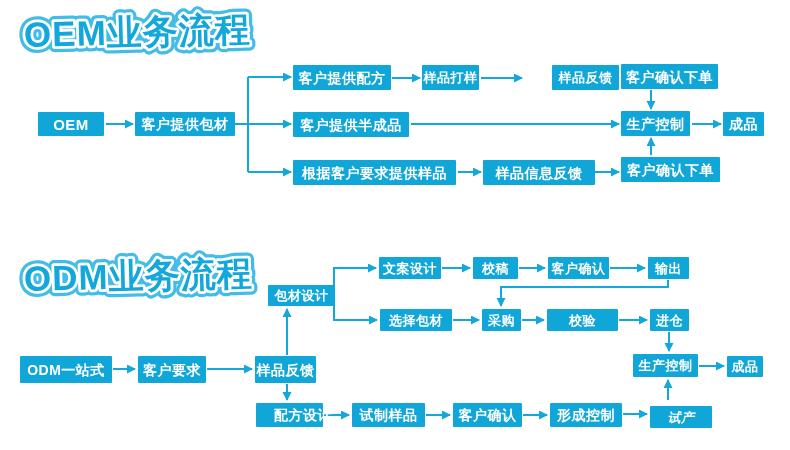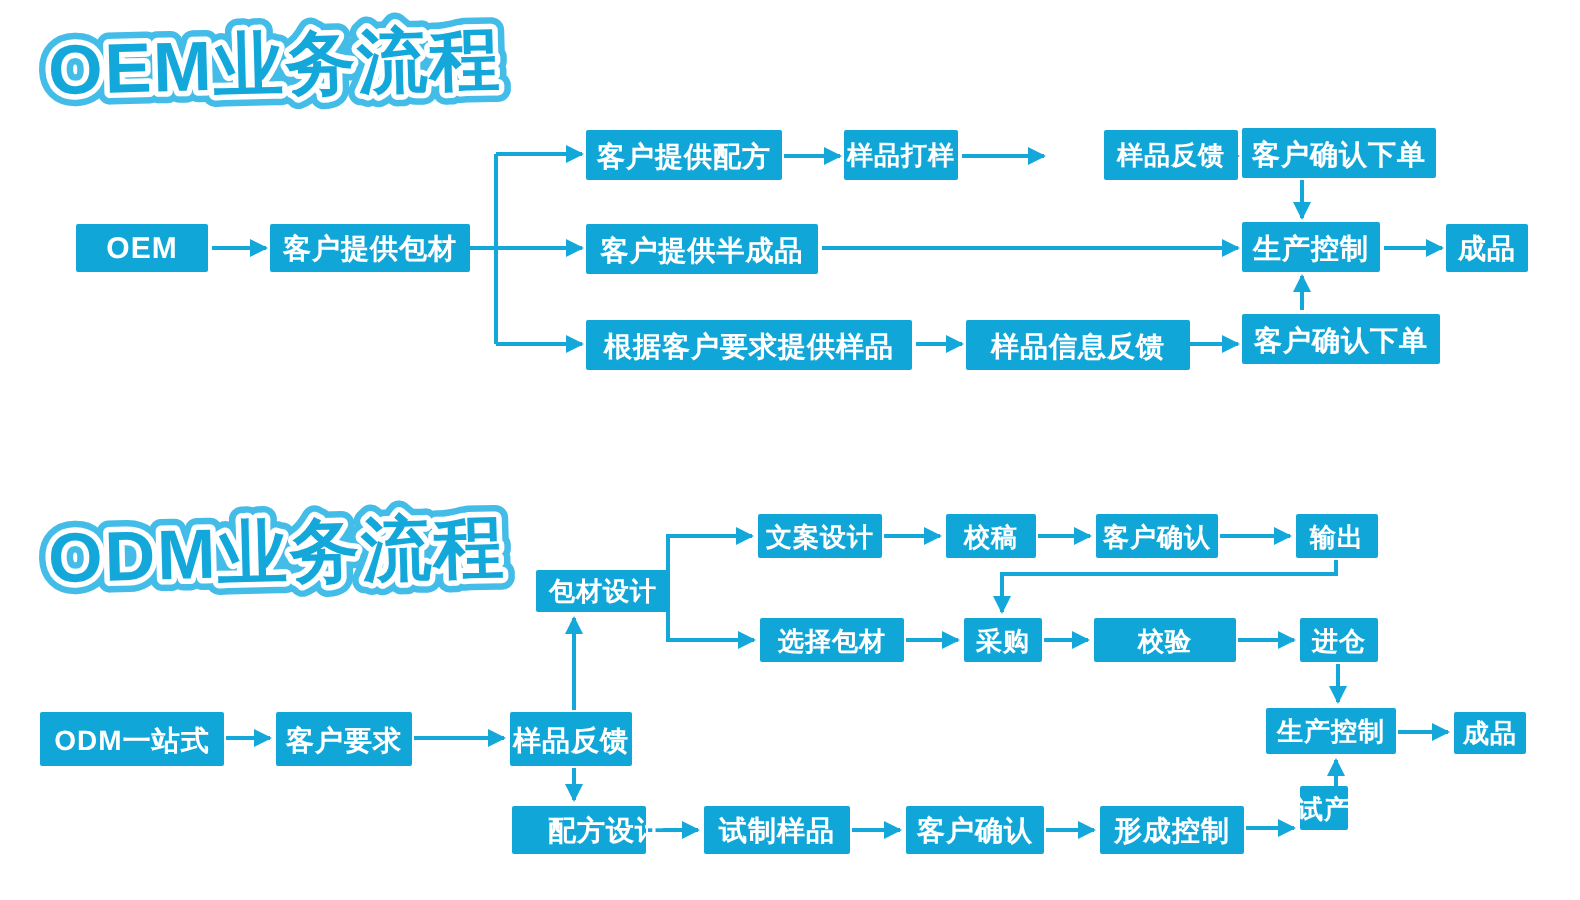--- a/index.html
+++ b/index.html
@@ -138,17 +138,17 @@
       <div class="node" style="left: 548px; top: 257px; width: 61px; height: 22px; font-size: 13px;">客户确认</div>
       <div class="node" style="left: 648px; top: 257px; width: 41px; height: 22px; font-size: 13px;">输出</div>
       <div class="node" style="left: 380px; top: 309px; width: 72px; height: 22px; font-size: 13px;">选择包材</div>
       <div class="node" style="left: 482px; top: 309px; width: 39px; height: 22px; font-size: 13px;">采购</div>
       <div class="node" style="left: 547px; top: 309px; width: 71px; height: 22px; font-size: 13px;">校验</div>
       <div class="node" style="left: 650px; top: 309px; width: 39px; height: 22px; font-size: 13px;">进仓</div>
       <div class="node" style="left: 256px; top: 403px; width: 67px; height: 24px; font-size: 14px; padding-left: 27px;">配方设计</div>
       <div class="node" style="left: 352px; top: 403px; width: 73px; height: 24px; font-size: 14px;">试制样品</div>
       <div class="node" style="left: 453px; top: 403px; width: 69px; height: 24px; font-size: 14px;">客户确认</div>
       <div class="node" style="left: 550px; top: 403px; width: 72px; height: 24px; font-size: 14px;">形成控制</div>
-      <div class="node" style="left: 650px; top: 393px; width: 24px; height: 22px; font-size: 13px;">试产</div>
+      <div class="node" style="left: 650px; top: 406px; width: 62px; height: 22px; font-size: 13px; font-style: italic;">试产</div>
       <div class="node" style="left: 633px; top: 354px; width: 65px; height: 23px; font-size: 13px;">生产控制</div>
       <div class="node" style="left: 727px; top: 356px; width: 36px; height: 21px; font-size: 13px;">成品</div>
     </div>
 </div>
 
 </body></html>

